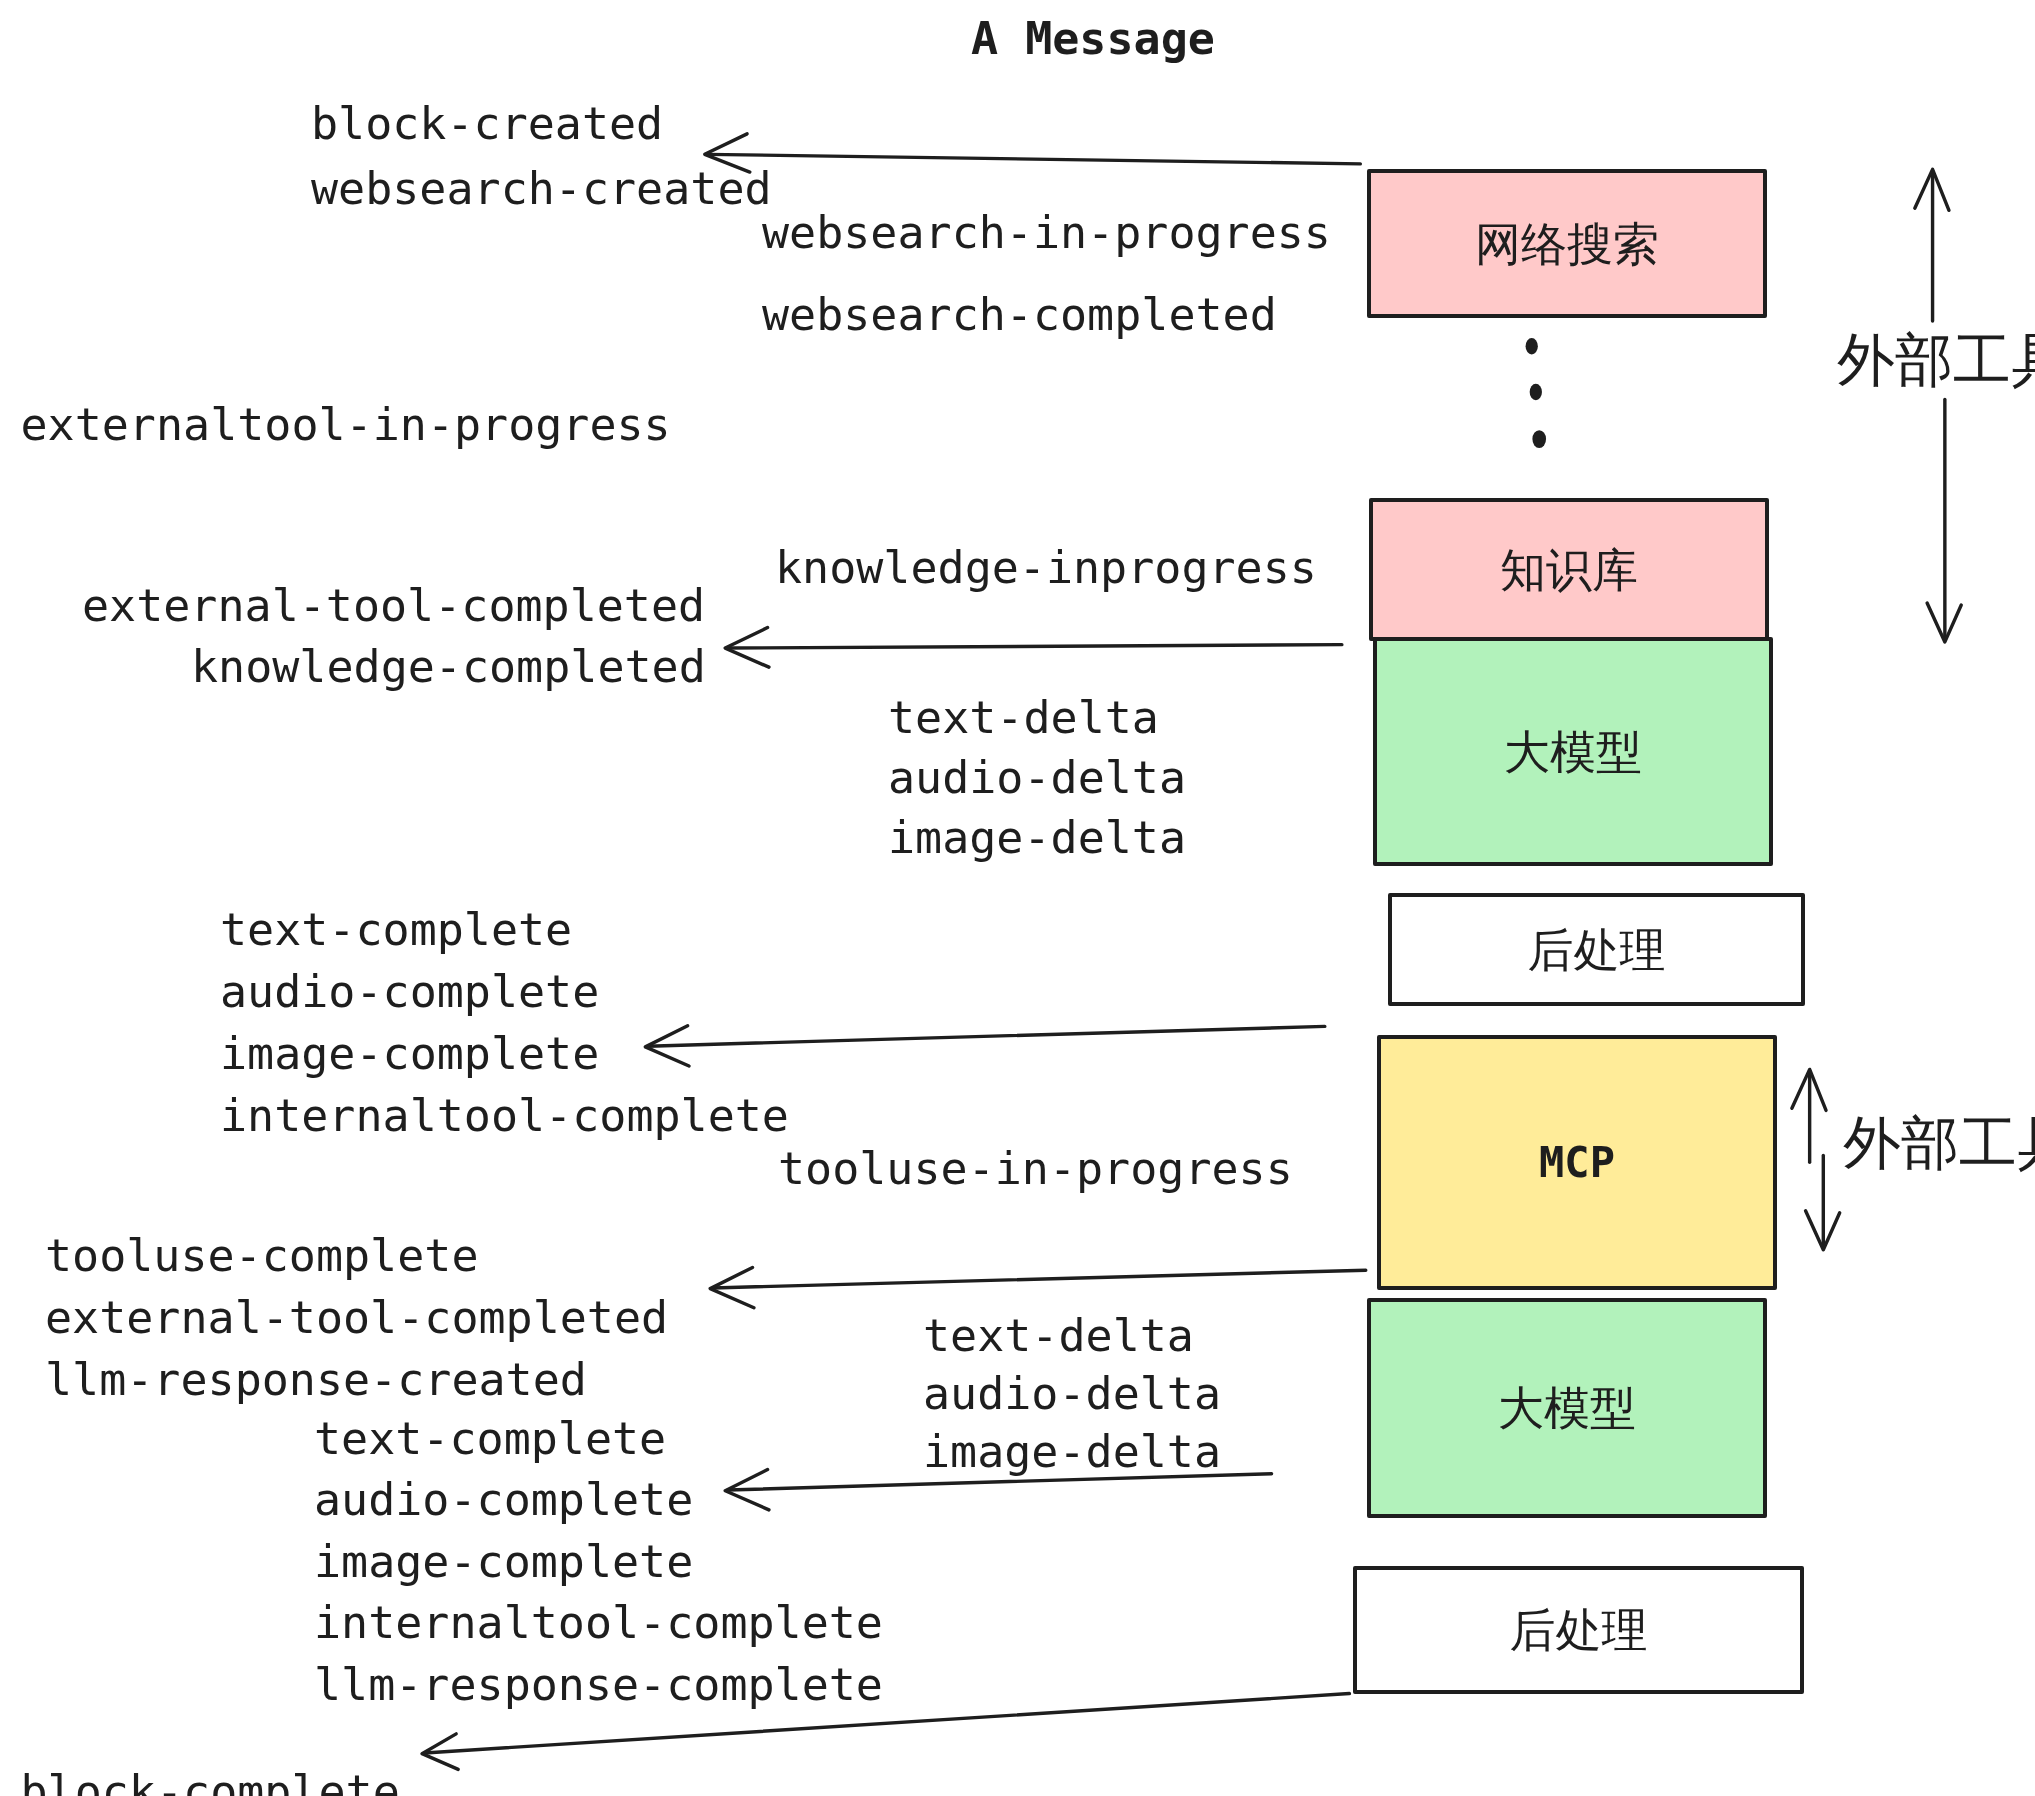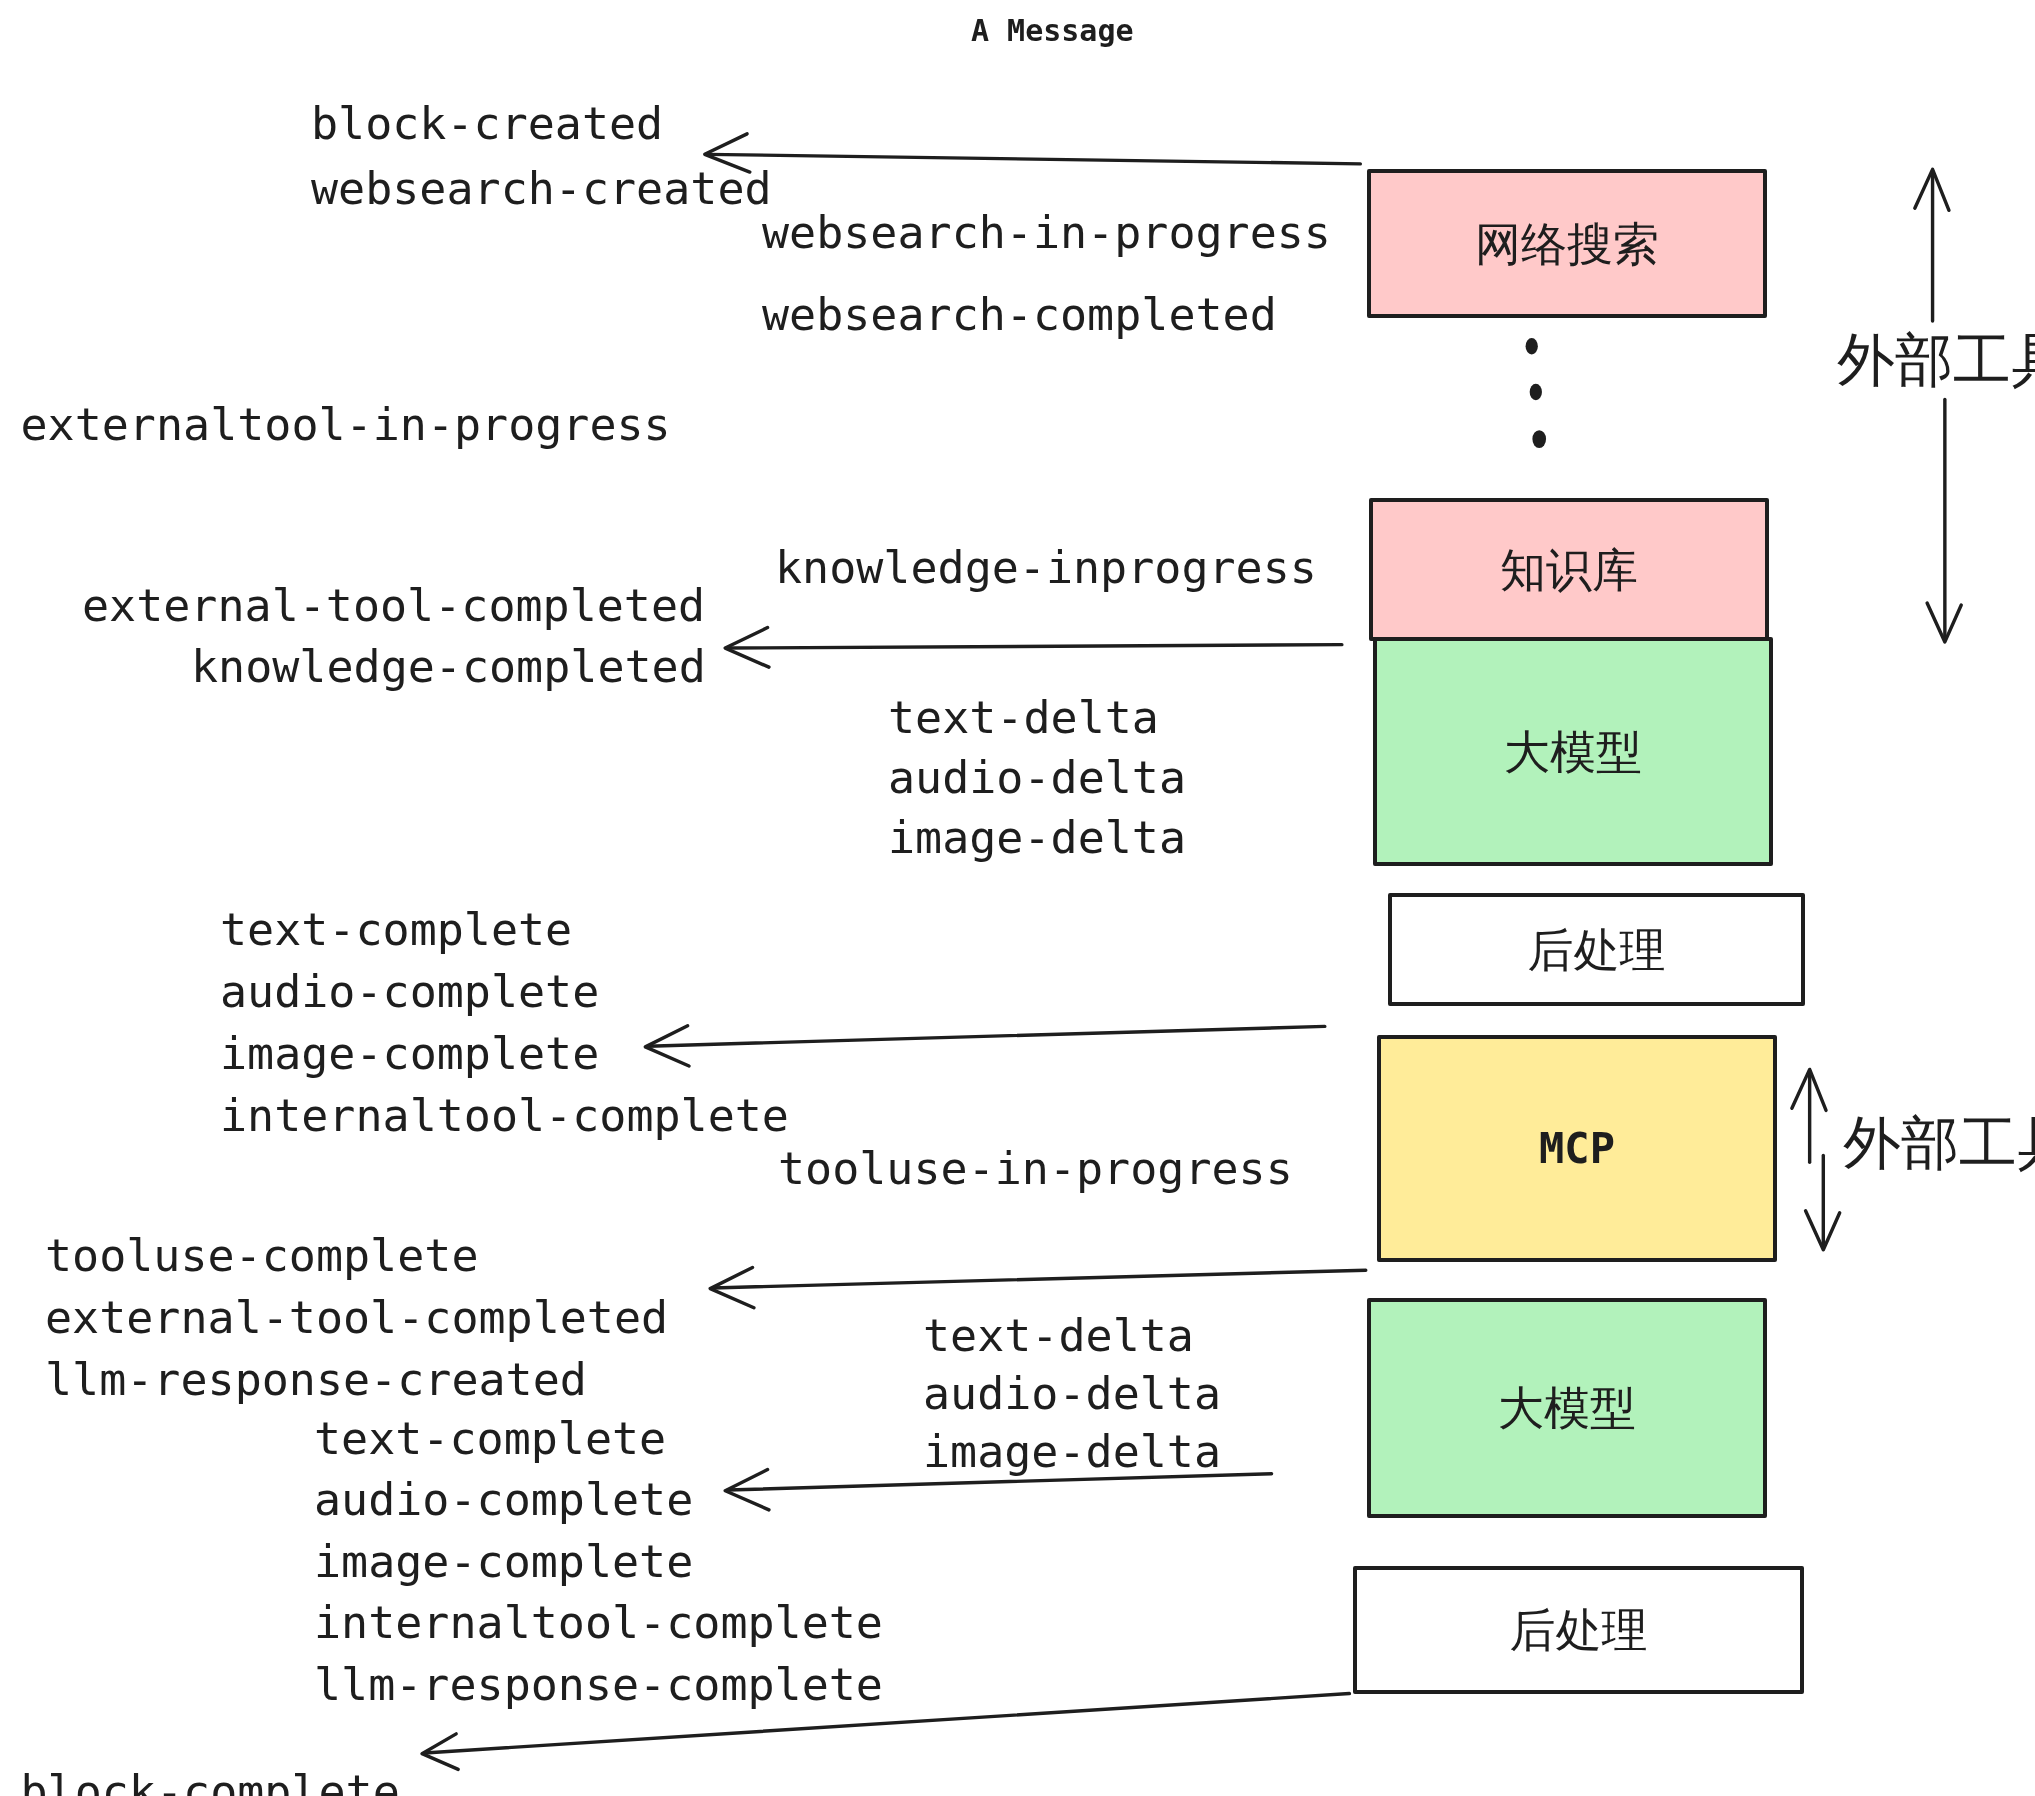--- a/index.html
+++ b/index.html
@@ -2,21 +2,21 @@
 <html style="font-size:11px"><head>
 <meta charset="utf-8">
 <style>
   html,body { margin:0; padding:0; background:#ffffff; }
   #canvas {
     position:relative; width:2035px; height:1796px; background:#ffffff;
     overflow:hidden; font-family:"DejaVu Sans Mono","Liberation Mono",monospace;
     color:#1e1e1e;
   }
   .title {
-    position:absolute; font-size:30px; line-height:1; white-space:nowrap;
+    position:absolute; font-size:45px; line-height:1; white-space:nowrap;
     font-family:"DejaVu Sans Mono","Liberation Mono",monospace; font-weight:600;
   }
   .event {
     position:absolute; font-size:45px; line-height:1; white-space:nowrap;
     font-family:"DejaVu Sans Mono","Liberation Mono",monospace;
   }
   .box {
     position:absolute; border:4.8px solid #1e1e1e; border-radius:2px;
     display:flex; align-items:center; justify-content:center;
     box-sizing:border-box;
@@ -113,21 +113,21 @@
   </div>
 
   <div class="box" style="left: 1365px; top: 637px; width: 400px; height: 229px; background: rgb(178, 242, 187);">
     <span class="box-label">大模型</span>
   </div>
 
   <div class="box" style="left: 1380px; top: 893px; width: 417px; height: 113px; background: rgb(255, 255, 255);">
     <span class="box-label">后处理</span>
   </div>
 
-  <div class="box" style="left: 1369px; top: 1035px; width: 400px; height: 227px; background: rgb(255, 236, 153); align-items: center;">
+  <div class="box" style="left: 1369px; top: 1035px; width: 400px; height: 255px; background: rgb(255, 236, 153); align-items: center;">
     <span class="box-label mono">MCP</span>
   </div>
 
   <div class="box" style="left: 1359px; top: 1298px; width: 400px; height: 220px; background: rgb(178, 242, 187);">
     <span class="box-label">大模型</span>
   </div>
 
   <div class="box" style="left: 1345px; top: 1566px; width: 451px; height: 128px; background: rgb(255, 255, 255);">
     <span class="box-label">后处理</span>
   </div>

